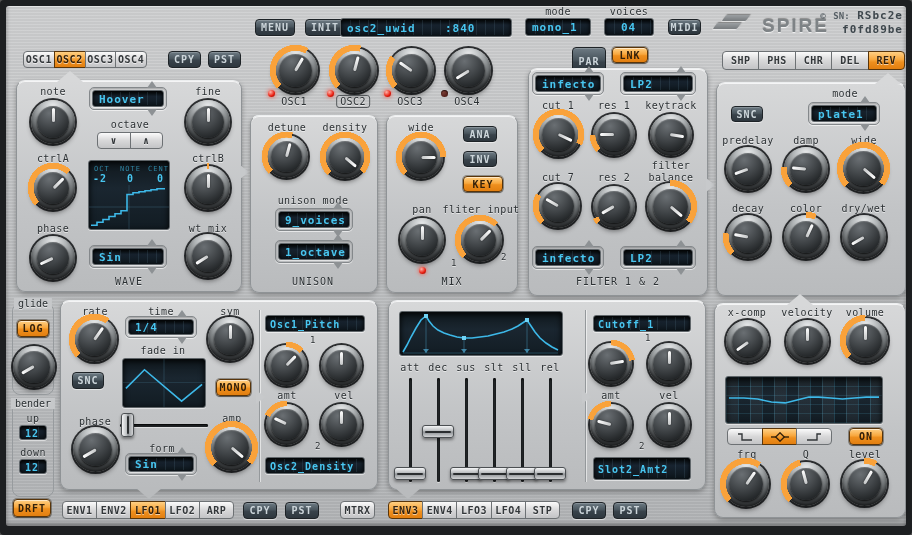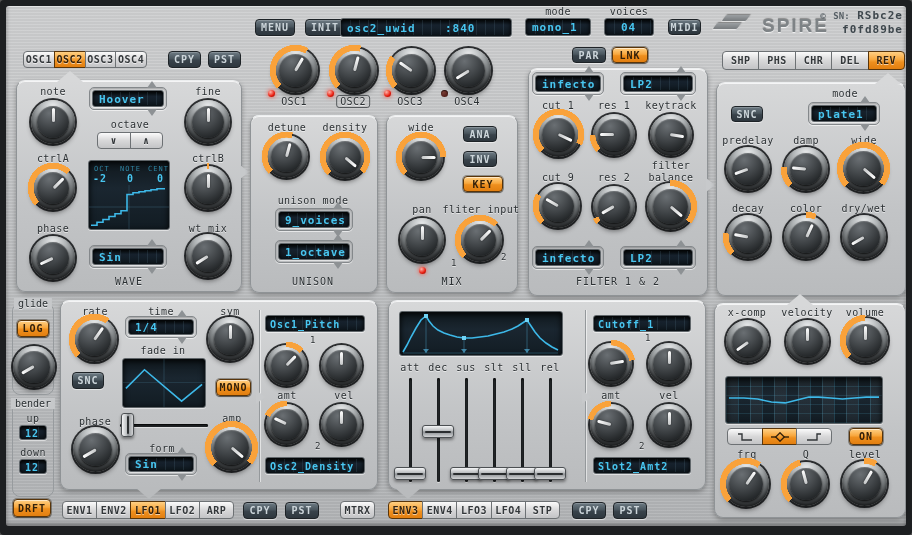--- a/index.html
+++ b/index.html
@@ -307,21 +307,21 @@
  <span class="led on" style="left:419px;top:267px;"></span>
  <div class="knob" style="left:458px;top:218px;width:44px;height:44px;">
       <div class="arc" style="background: conic-gradient(from -135deg, rgb(249, 162, 59) 0deg, rgb(249, 162, 59) 180deg, transparent 180deg);"></div>
       <div class="cap"></div>
       <div class="ptr" style="--angle: 45deg;"></div>
     </div>
  <div class="lbl sm" style="left:454px;top:258px;">1</div>
  <div class="lbl sm" style="left:504px;top:252px;">2</div>
  <div class="lbl ttl" style="left:452px;top:276px;">MIX</div>
 
- <div class="btn dark" style="left:572px;top:47px;width:34px;height:16px;">PAR</div>
+ <div class="btn dark" style="left:572px;top:47px;width:34px;height:28px;">PAR</div>
  <div class="btn orange" style="left:612px;top:47px;width:36px;height:16px;">LNK</div>
  <div class="panel" style="left:528px;top:68px;width:180px;height:228px;"></div>
  <div class="chev" style="left:706px;top:178px;"></div>
  <div class="dd" style="left:532px;top:72px;width:72px;height:23px;">
    <span class="arr up"></span>
    <span class="arr dn"></span>
    <span class="lcd">
         <span class="t">infecto</span>
       </span>
  </div>
@@ -343,21 +343,21 @@
  <div class="knob" style="left:593px;top:114px;width:42px;height:42px;">
       <div class="arc" style="background: conic-gradient(from -135deg, rgb(249, 162, 59) 0deg, rgb(249, 162, 59) 45deg, transparent 45deg);"></div>
       <div class="cap"></div>
       <div class="ptr" style="--angle: -90deg;"></div>
     </div>
  <div class="knob" style="left:650px;top:114px;width:42px;height:42px;">
       <div class="cap"></div>
       <div class="ptr" style="--angle: 100deg;"></div>
     </div>
  <div class="lbl" style="left:671px;top:160px;">filter</div>
- <div class="lbl" style="left:558px;top:172px;">cut 9</div>
+ <div class="lbl" style="left:558px;top:172px;">cut 7</div>
  <div class="lbl" style="left:614px;top:172px;">res 2</div>
  <div class="lbl" style="left:671px;top:172px;">balance</div>
  <div class="knob" style="left:536px;top:184px;width:44px;height:44px;">
       <div class="arc" style="background: conic-gradient(from -135deg, rgb(249, 162, 59) 0deg, rgb(249, 162, 59) 75deg, transparent 75deg);"></div>
       <div class="cap"></div>
       <div class="ptr" style="--angle: -60deg;"></div>
     </div>
  <div class="knob" style="left:593px;top:186px;width:42px;height:42px;">
       <div class="arc" style="background: conic-gradient(from -135deg, rgb(249, 162, 59) 0deg, rgb(249, 162, 59) 15deg, transparent 15deg);"></div>
       <div class="cap"></div>
@@ -608,21 +608,21 @@
  <div class="knob" style="left:590px;top:404px;width:42px;height:42px;">
       <div class="arc" style="background: conic-gradient(from -75deg, rgb(249, 162, 59) 0deg, rgb(249, 162, 59) 75deg, transparent 75deg);"></div>
       <div class="cap"></div>
       <div class="ptr" style="--angle: -75deg;"></div>
     </div>
  <div class="knob" style="left:648px;top:404px;width:42px;height:42px;">
       <div class="cap"></div>
       <div class="ptr" style="--angle: 0deg;"></div>
     </div>
  <div class="lbl sm" style="left:642px;top:441px;">2</div>
- <div class="lcd" style="left:593px;top:457px;width:98px;height:17px;font-size:10px;">
+ <div class="lcd" style="left:593px;top:457px;width:98px;height:23px;font-size:10px;">
    <span class="t" style="left:4px;">Slot2_Amt2</span>
  </div>
 
  <div class="panel" style="left:714px;top:303px;width:192px;height:215px;">
    <div class="notch-up" style="left:72px;top:-10px;"></div>
  </div>
  <div class="lbl" style="left:747px;top:307px;">x-comp</div>
  <div class="lbl" style="left:807px;top:307px;">velocity</div>
  <div class="lbl" style="left:865px;top:307px;">volume</div>
  <div class="knob" style="left:726px;top:320px;width:43px;height:43px;">

